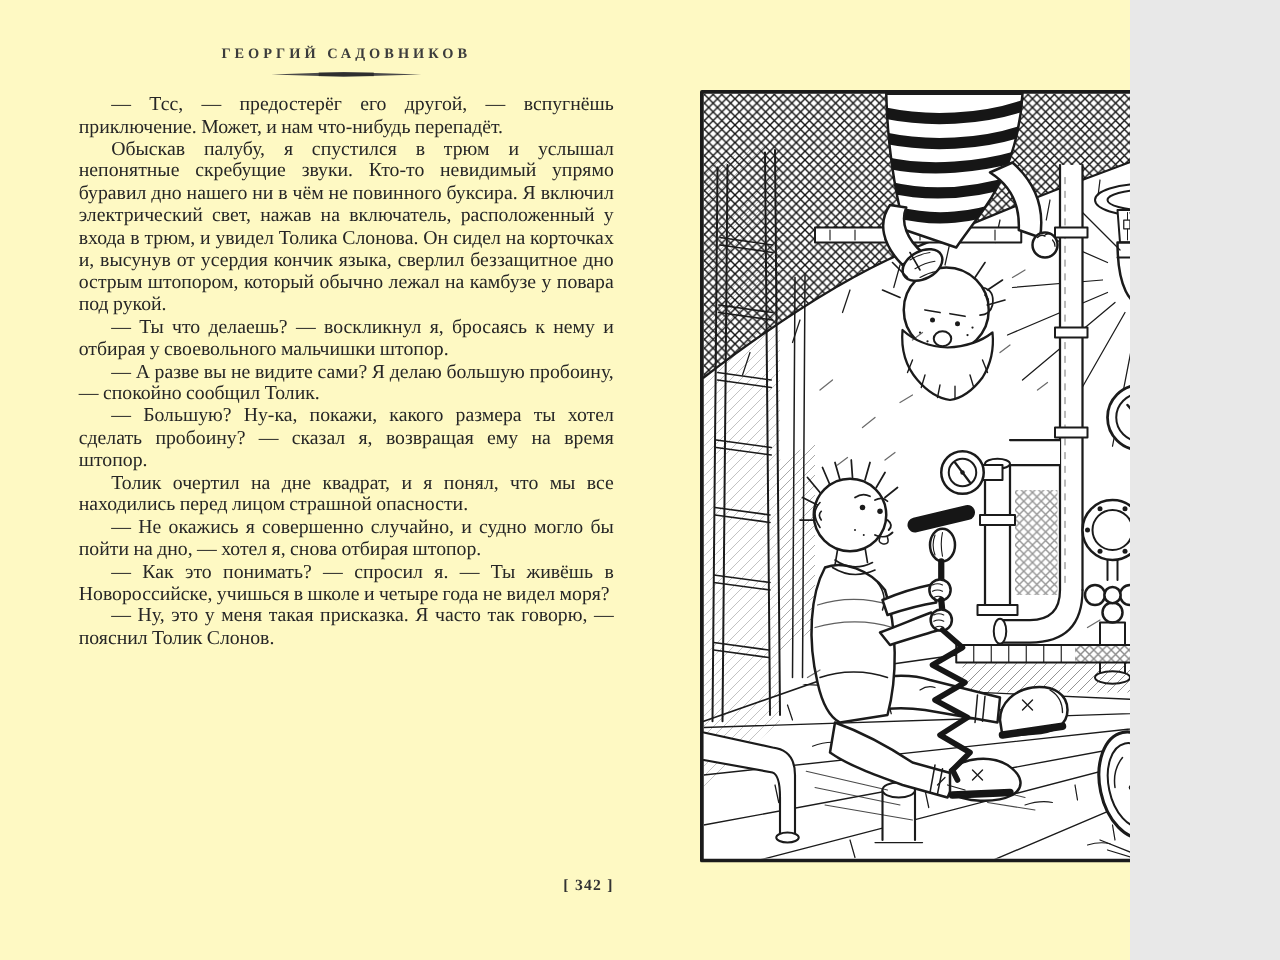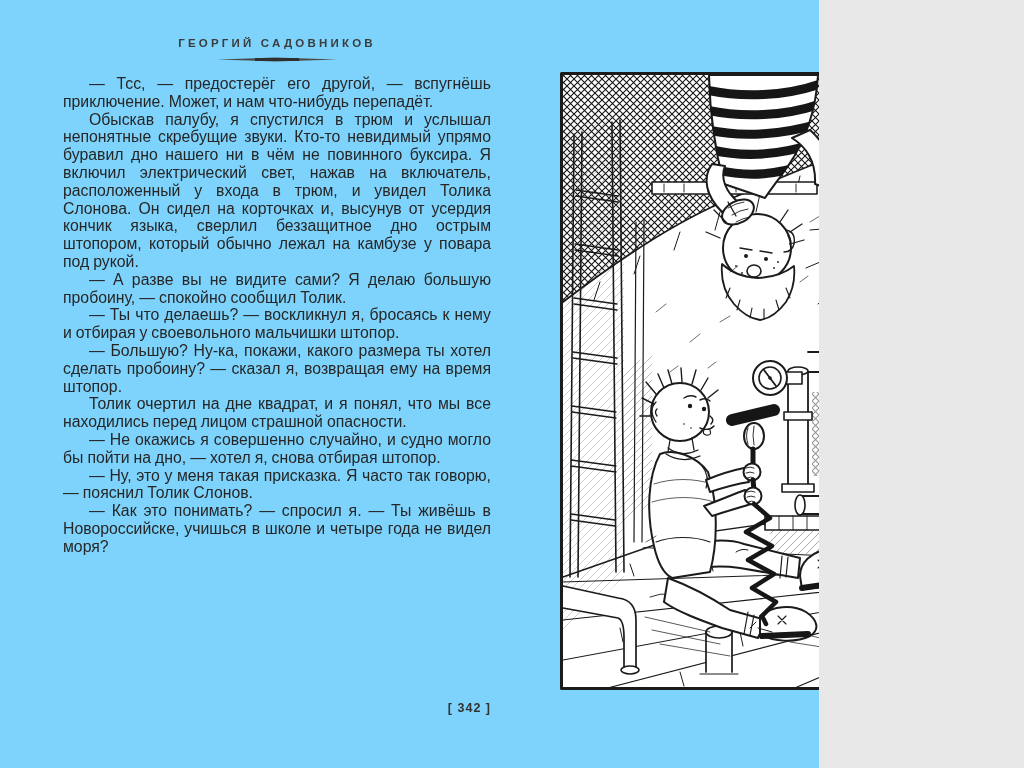--- a/index.html
+++ b/index.html
@@ -1,17 +1,17 @@
 <!DOCTYPE html>
 <html><head>
 <meta charset="utf-8">
 <style>
   html,body{margin:0;padding:0;background:#e8e8e8;}
-  #page{position:relative;width:819px;height:768px;background:#7dd3fc;overflow:hidden;
-        font-family:Liberation Sans, sans-serif;color:#262626;}
+  #page{position:relative;width:904px;height:768px;background:#fef9c3;overflow:hidden;
+        font-family:Liberation Serif, serif;color:#262626;}
   .text-page{position:absolute;left:63px;top:36px;width:428px;}
   .running-header{text-align:center;font-size:11.5px;font-weight:bold;letter-spacing:3.2px;
         color:#3c3c3c;line-height:14px;}
   .divider{display:block;margin:7px auto 0;}
   .body-text{margin-top:13px;font-size:15.8px;line-height:17.8px;text-align:justify;
         word-spacing:-0.4px;}
   .body-text p{margin:0;text-indent:26px;}
   .page-number{position:absolute;left:63px;top:701px;width:428px;text-align:right;
         font-size:12.5px;font-weight:bold;letter-spacing:1px;color:#333;}
   .illustration-page{position:absolute;left:560px;top:72px;width:405px;height:618px;}
@@ -24,27 +24,27 @@
 
   <section class="text-page">
     <div class="running-header">ГЕОРГИЙ САДОВНИКОВ</div>
     <svg class="divider" width="120" height="5" viewBox="0 0 120 5">
       <polygon points="0,2.5 58,0.6 120,2.5 58,4.4" fill="#4a4a4a"></polygon>
       <rect x="38" y="1.1" width="44" height="2.8" fill="#2e2e2e"></rect>
     </svg>
     <div class="body-text">
         <p>— Тсс, — предостерёг его другой, — вспугнёшь приключение. Может, и нам что-нибудь перепадёт.</p>
         <p>Обыскав палубу, я спустился в трюм и услышал непонятные скребущие звуки. Кто-то невидимый упрямо буравил дно нашего ни в чём не повинного буксира. Я включил электрический свет, нажав на включатель, расположенный у входа в трюм, и увидел Толика Слонова. Он сидел на корточках и, высунув от усердия кончик языка, сверлил беззащитное дно острым штопором, который обычно лежал на камбузе у повара под рукой.</p>
+        <p>— Ты что делаешь? — воскликнул я, бросаясь к нему и отбирая у своевольного мальчишки штопор.</p>
         <p>— А разве вы не видите сами? Я делаю большую пробоину, — спокойно сообщил Толик.</p>
-        <p>— Ты что делаешь? — воскликнул я, бросаясь к нему и отбирая у своевольного мальчишки штопор.</p>
         <p>— Большую? Ну-ка, покажи, какого размера ты хотел сделать пробоину? — сказал я, возвращая ему на время штопор.</p>
         <p>Толик очертил на дне квадрат, и я понял, что мы все находились перед лицом страшной опасности.</p>
         <p>— Не окажись я совершенно случайно, и судно могло бы пойти на дно, — хотел я, снова отбирая штопор.</p>
+        <p>— Как это понимать? — спросил я. — Ты живёшь в Новороссийске, учишься в школе и четыре года не видел моря?</p>
         <p>— Ну, это у меня такая присказка. Я часто так говорю, — пояснил Толик Слонов.</p>
-        <p>— Как это понимать? — спросил я. — Ты живёшь в Новороссийске, учишься в школе и четыре года не видел моря?</p>
       </div>
   </section>
 
   <div class="page-number">[ 342 ]</div>
 
   <section class="illustration-page">
     <svg viewBox="0 0 405 618" role="img" aria-label="Рисунок тушью: мальчик сидит на дощатом полу трюма и держит большой штопор; сверху через люк заглядывает бородатый мужчина в полосатой тельняшке, почёсывая затылок; слева трап, справа судовой фонарь с лучами, трубы с манометрами, вентиль и бочка.">
       <defs>
         <pattern id="xh" width="7" height="7" patternUnits="userSpaceOnUse">
           <path d="M0,7 L7,0 M0,0 L7,7" stroke="#141414" stroke-width="1.1" fill="none"></path>

